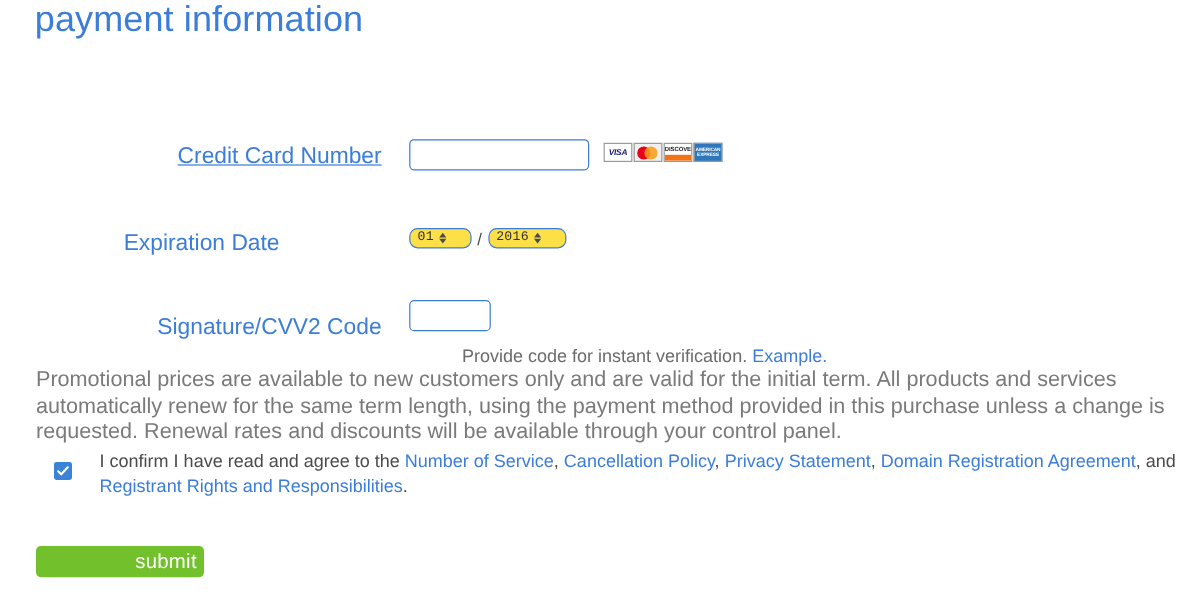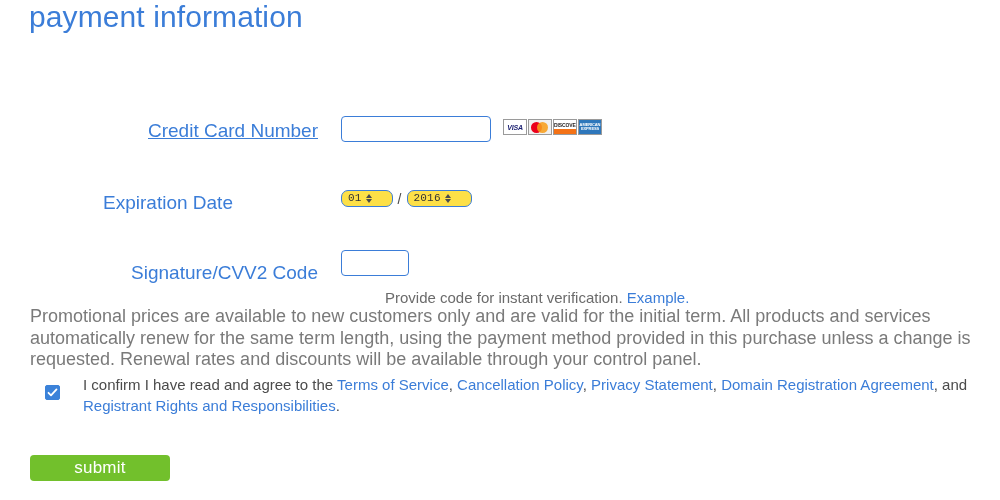--- a/index.html
+++ b/index.html
@@ -310,20 +310,21 @@
     height: 26px;
     background: #72c02c;
     border: none;
     border-radius: 4px;
     color: #ffffff;
     font-size: 17px;
     font-family: "Liberation Sans", sans-serif;
     font-weight: 400;
     cursor: pointer;
     letter-spacing: 0.2px;
+    text-align: right;
   }
 </style>
 </head>
 <body>
 
 <div class="page">
 
   <h1 class="page-title">payment information</h1>
 
 
@@ -379,19 +380,19 @@
 
   <p class="promo">Promotional prices are available to new customers only and are valid for the initial term. All products and services automatically renew for the same term length, using the payment method provided in this purchase unless a change is requested. Renewal rates and discounts will be available through your control panel.</p>
 
   <div class="consent">
     <span class="consent-checkbox">
       <svg viewBox="0 0 13 13">
         <path d="M2.5 6.8 L5 9.3 L10.5 3.4" fill="none" stroke="#ffffff" stroke-width="1.8" stroke-linecap="round" stroke-linejoin="round"></path>
       </svg>
     </span>
     <div class="consent-text">
-      <span>I confirm I have read and agree to the </span><a href="#">Terms of Service</a><span>, </span><a href="#">Cancellation Policy</a><span>, </span><a href="#">Privacy Statement</a><span>, </span><a href="#">Domain Registration Agreement</a><span>, and </span><a href="#">Registrant Rights and Responsibilities</a><span>.</span>
+      <span>I confirm I have read and agree to the </span><a href="#">Number of Service</a><span>, </span><a href="#">Cancellation Policy</a><span>, </span><a href="#">Privacy Statement</a><span>, </span><a href="#">Domain Registration Agreement</a><span>, and </span><a href="#">Registrant Rights and Responsibilities</a><span>.</span>
     </div>
   </div>
 
   <button class="submit-button">submit</button>
 
 </div>
 
 </body></html>

